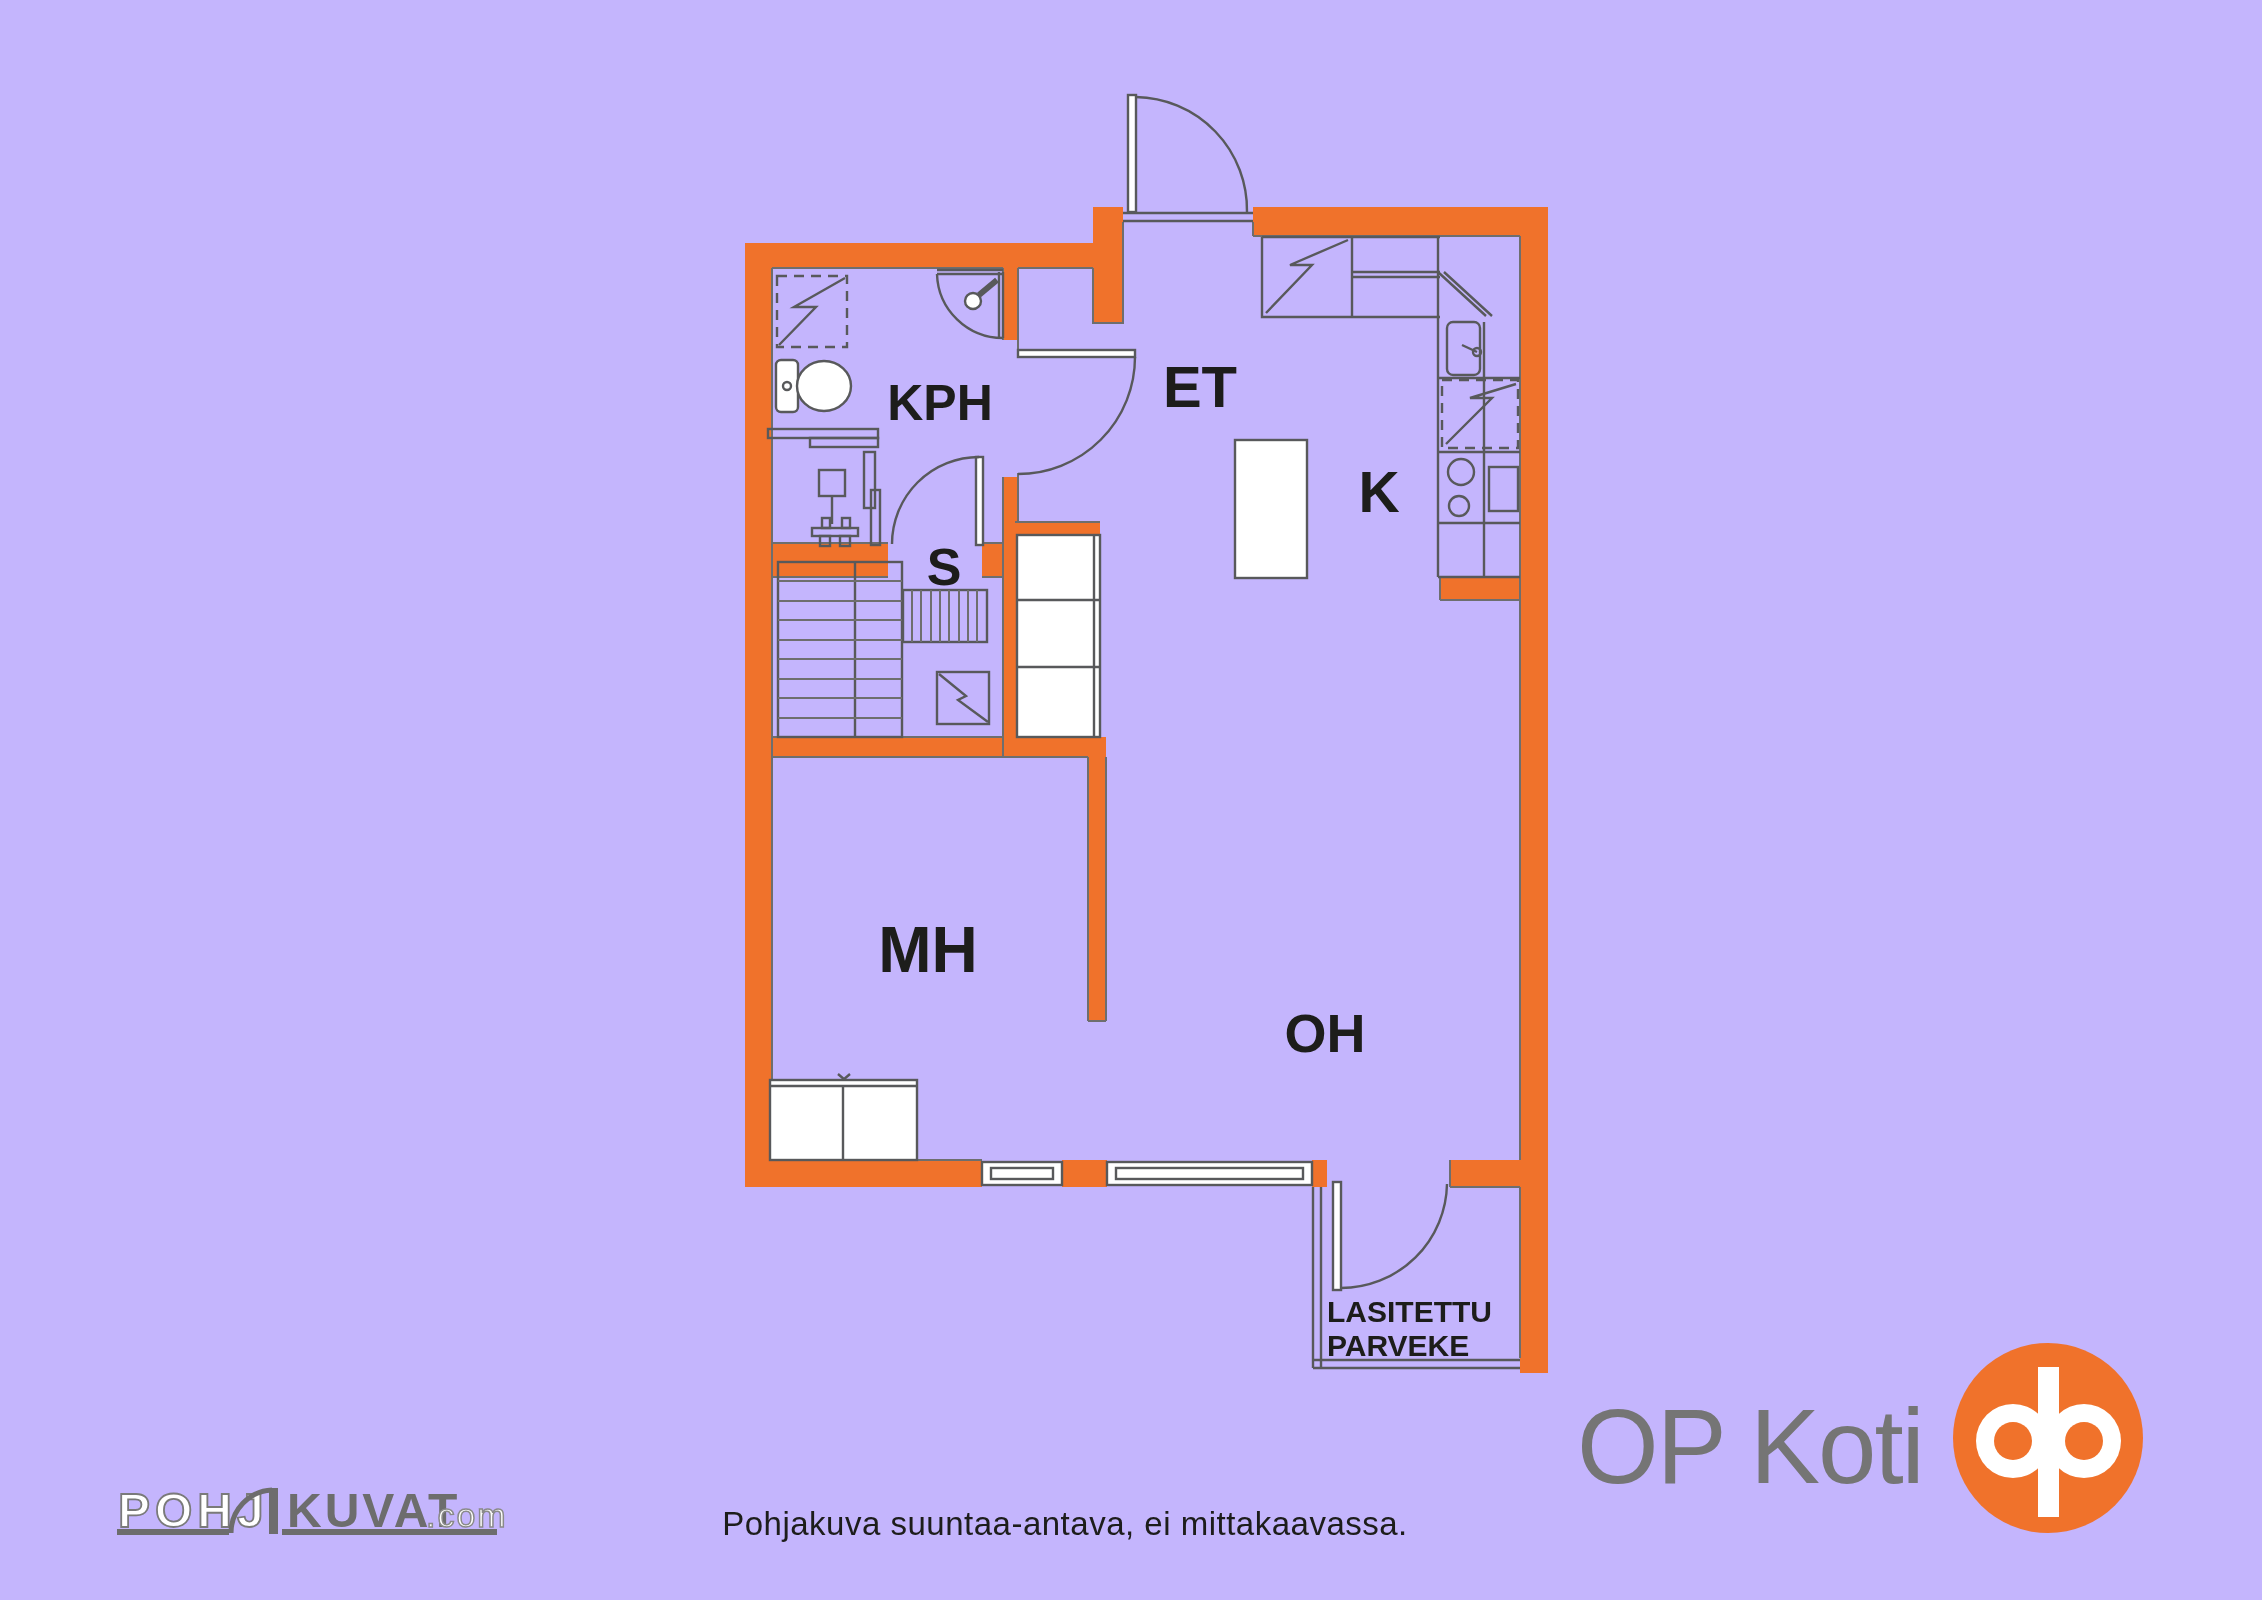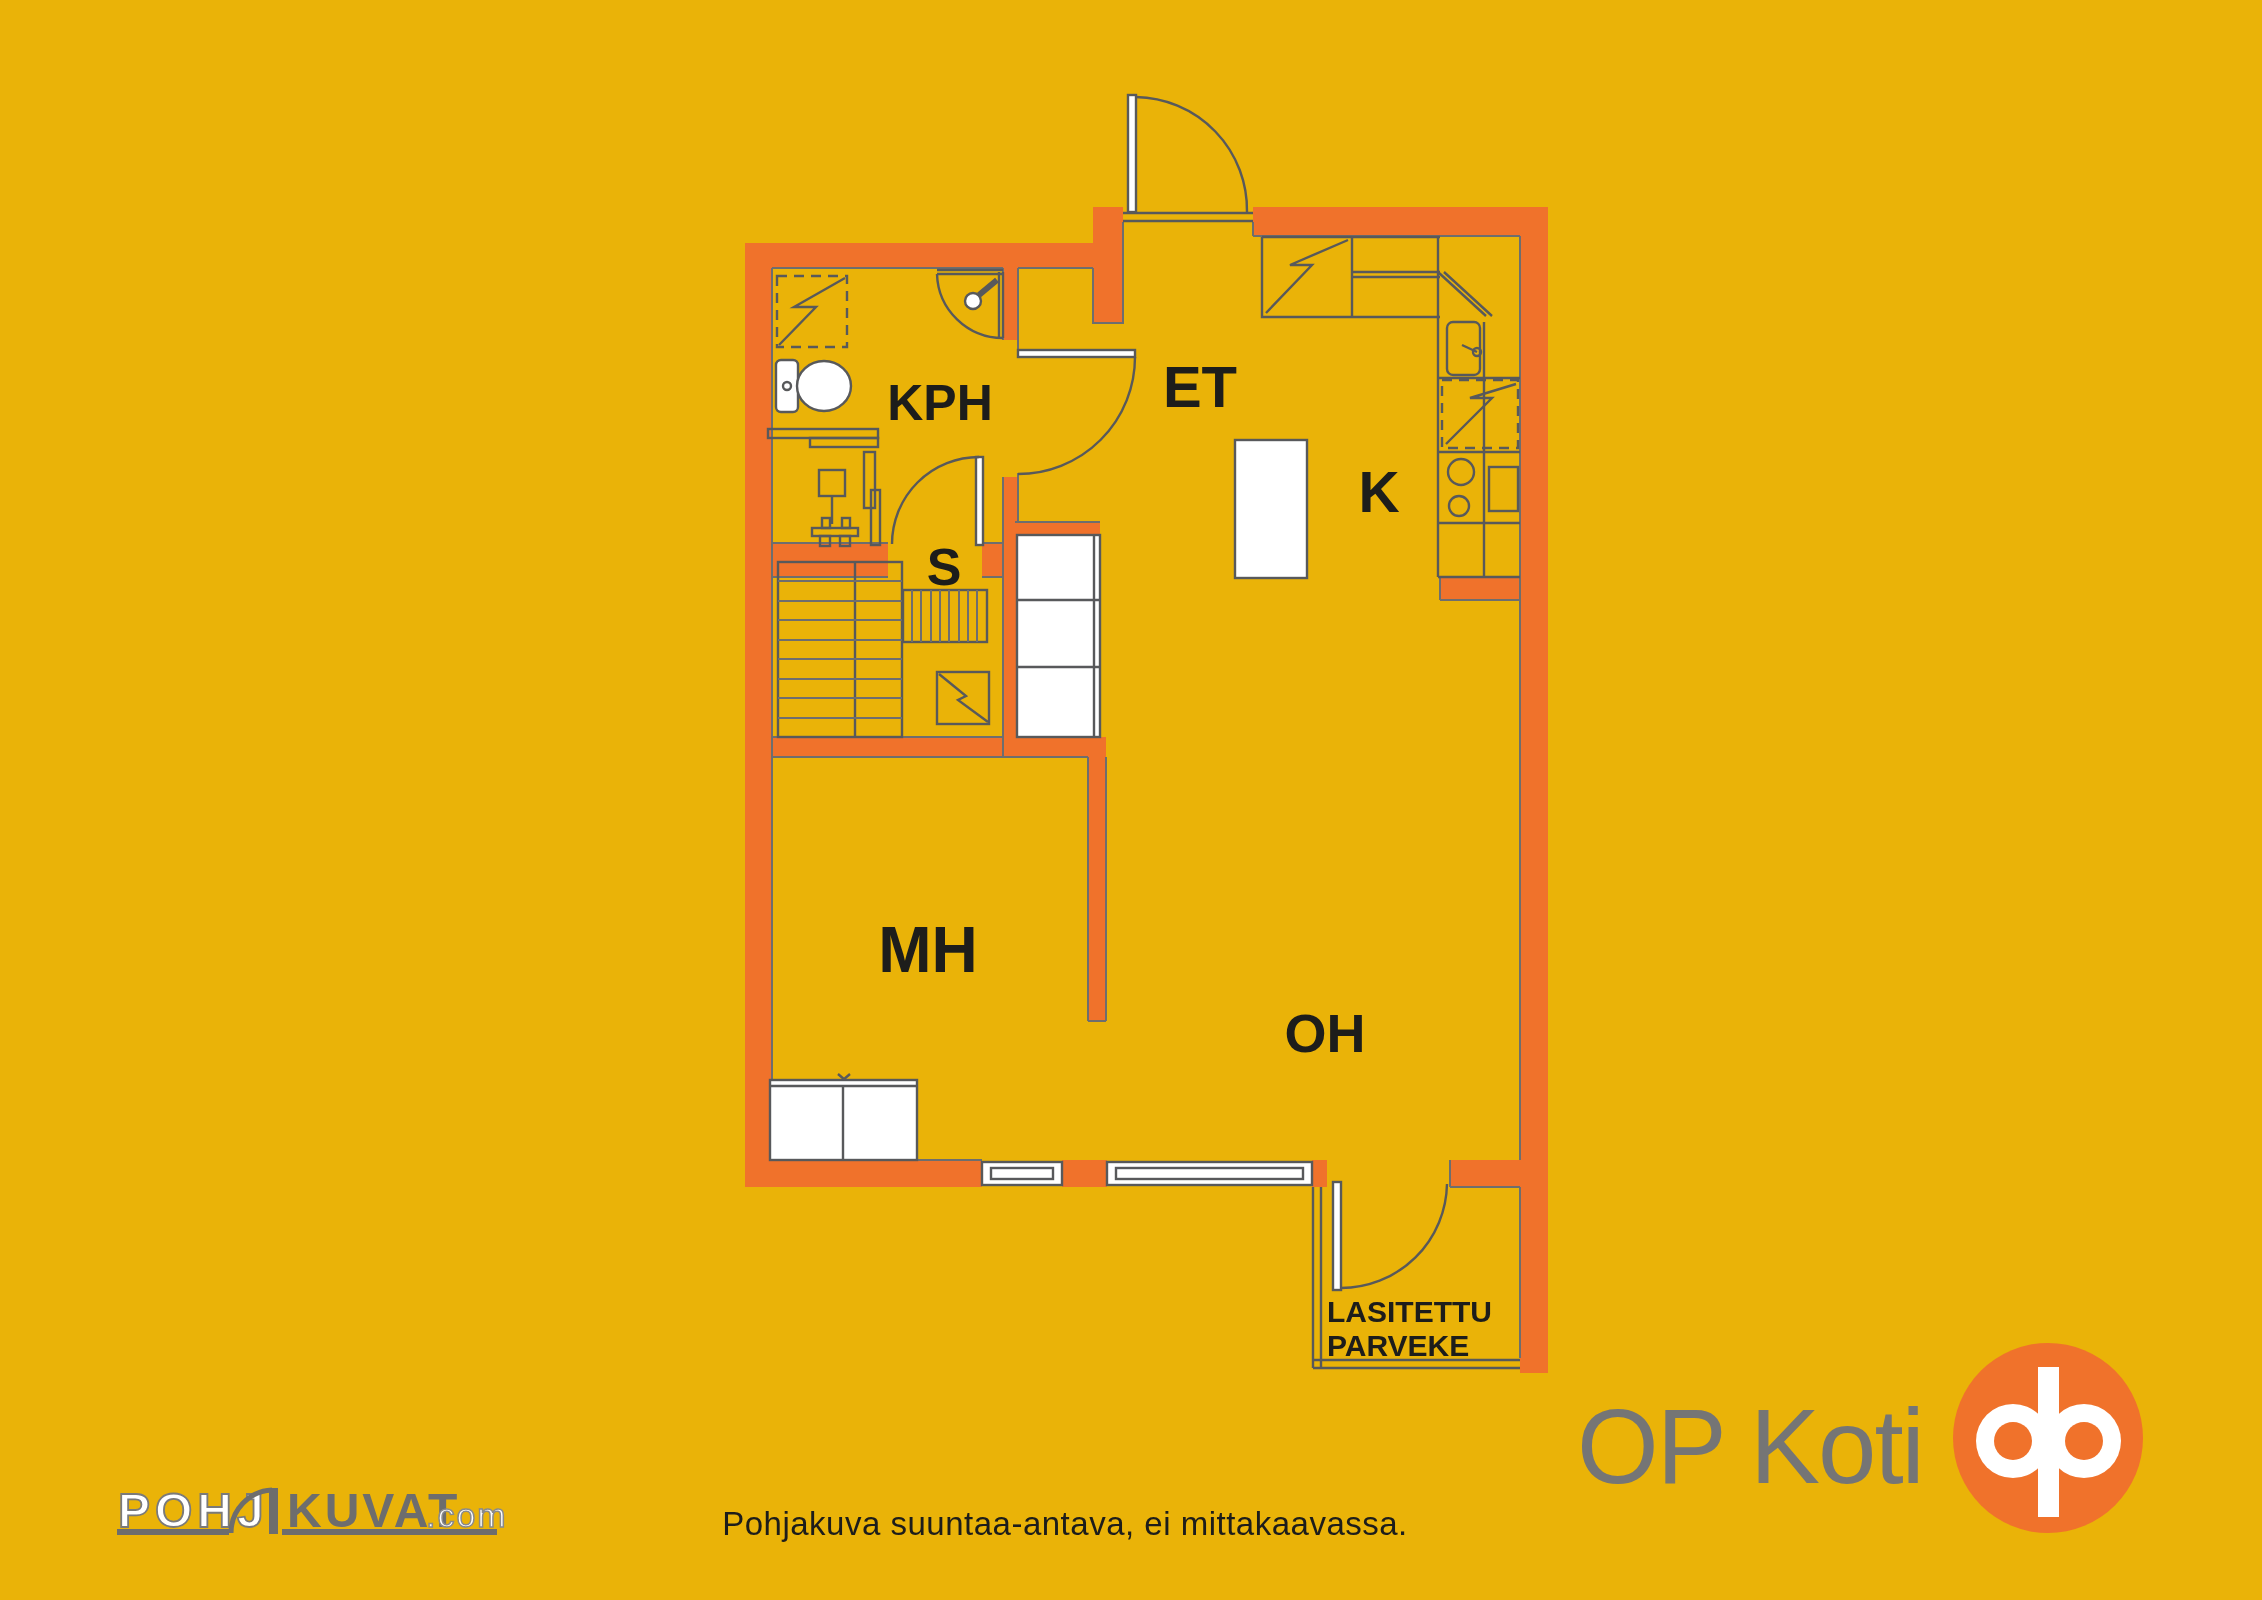--- a/index.html
+++ b/index.html
@@ -1,16 +1,16 @@
 <!DOCTYPE html>
 <html><head>
 <meta charset="utf-8">
 <style>
   html,body{margin:0;padding:0;background:#ffffff;}
-  .page{position:relative;width:2262px;height:1600px;background:#eab308;overflow:hidden;
+  .page{position:relative;width:2262px;height:1600px;background:#c4b5fd;overflow:hidden;
         font-family:"Liberation Sans", sans-serif;}
   svg{display:block;}
   text{font-family:"Liberation Sans", sans-serif;}
   .room-label{font-weight:bold;fill:#1d1d1b;}
   .balcony-label{font-weight:bold;fill:#1d1d1b;font-size:30px;}
   .disclaimer{fill:#1d1d1b;font-size:33px;letter-spacing:0.5px;}
   .opkoti{fill:#757575;font-size:105px;letter-spacing:-2px;}
   .logo-outline{fill:#ffffff;stroke:#7a7a7a;stroke-width:1.8px;font-weight:bold;
                 font-size:48px;letter-spacing:5px;}
   .logo-solid{fill:#6d6d6d;font-weight:bold;font-size:48px;letter-spacing:3px;}

